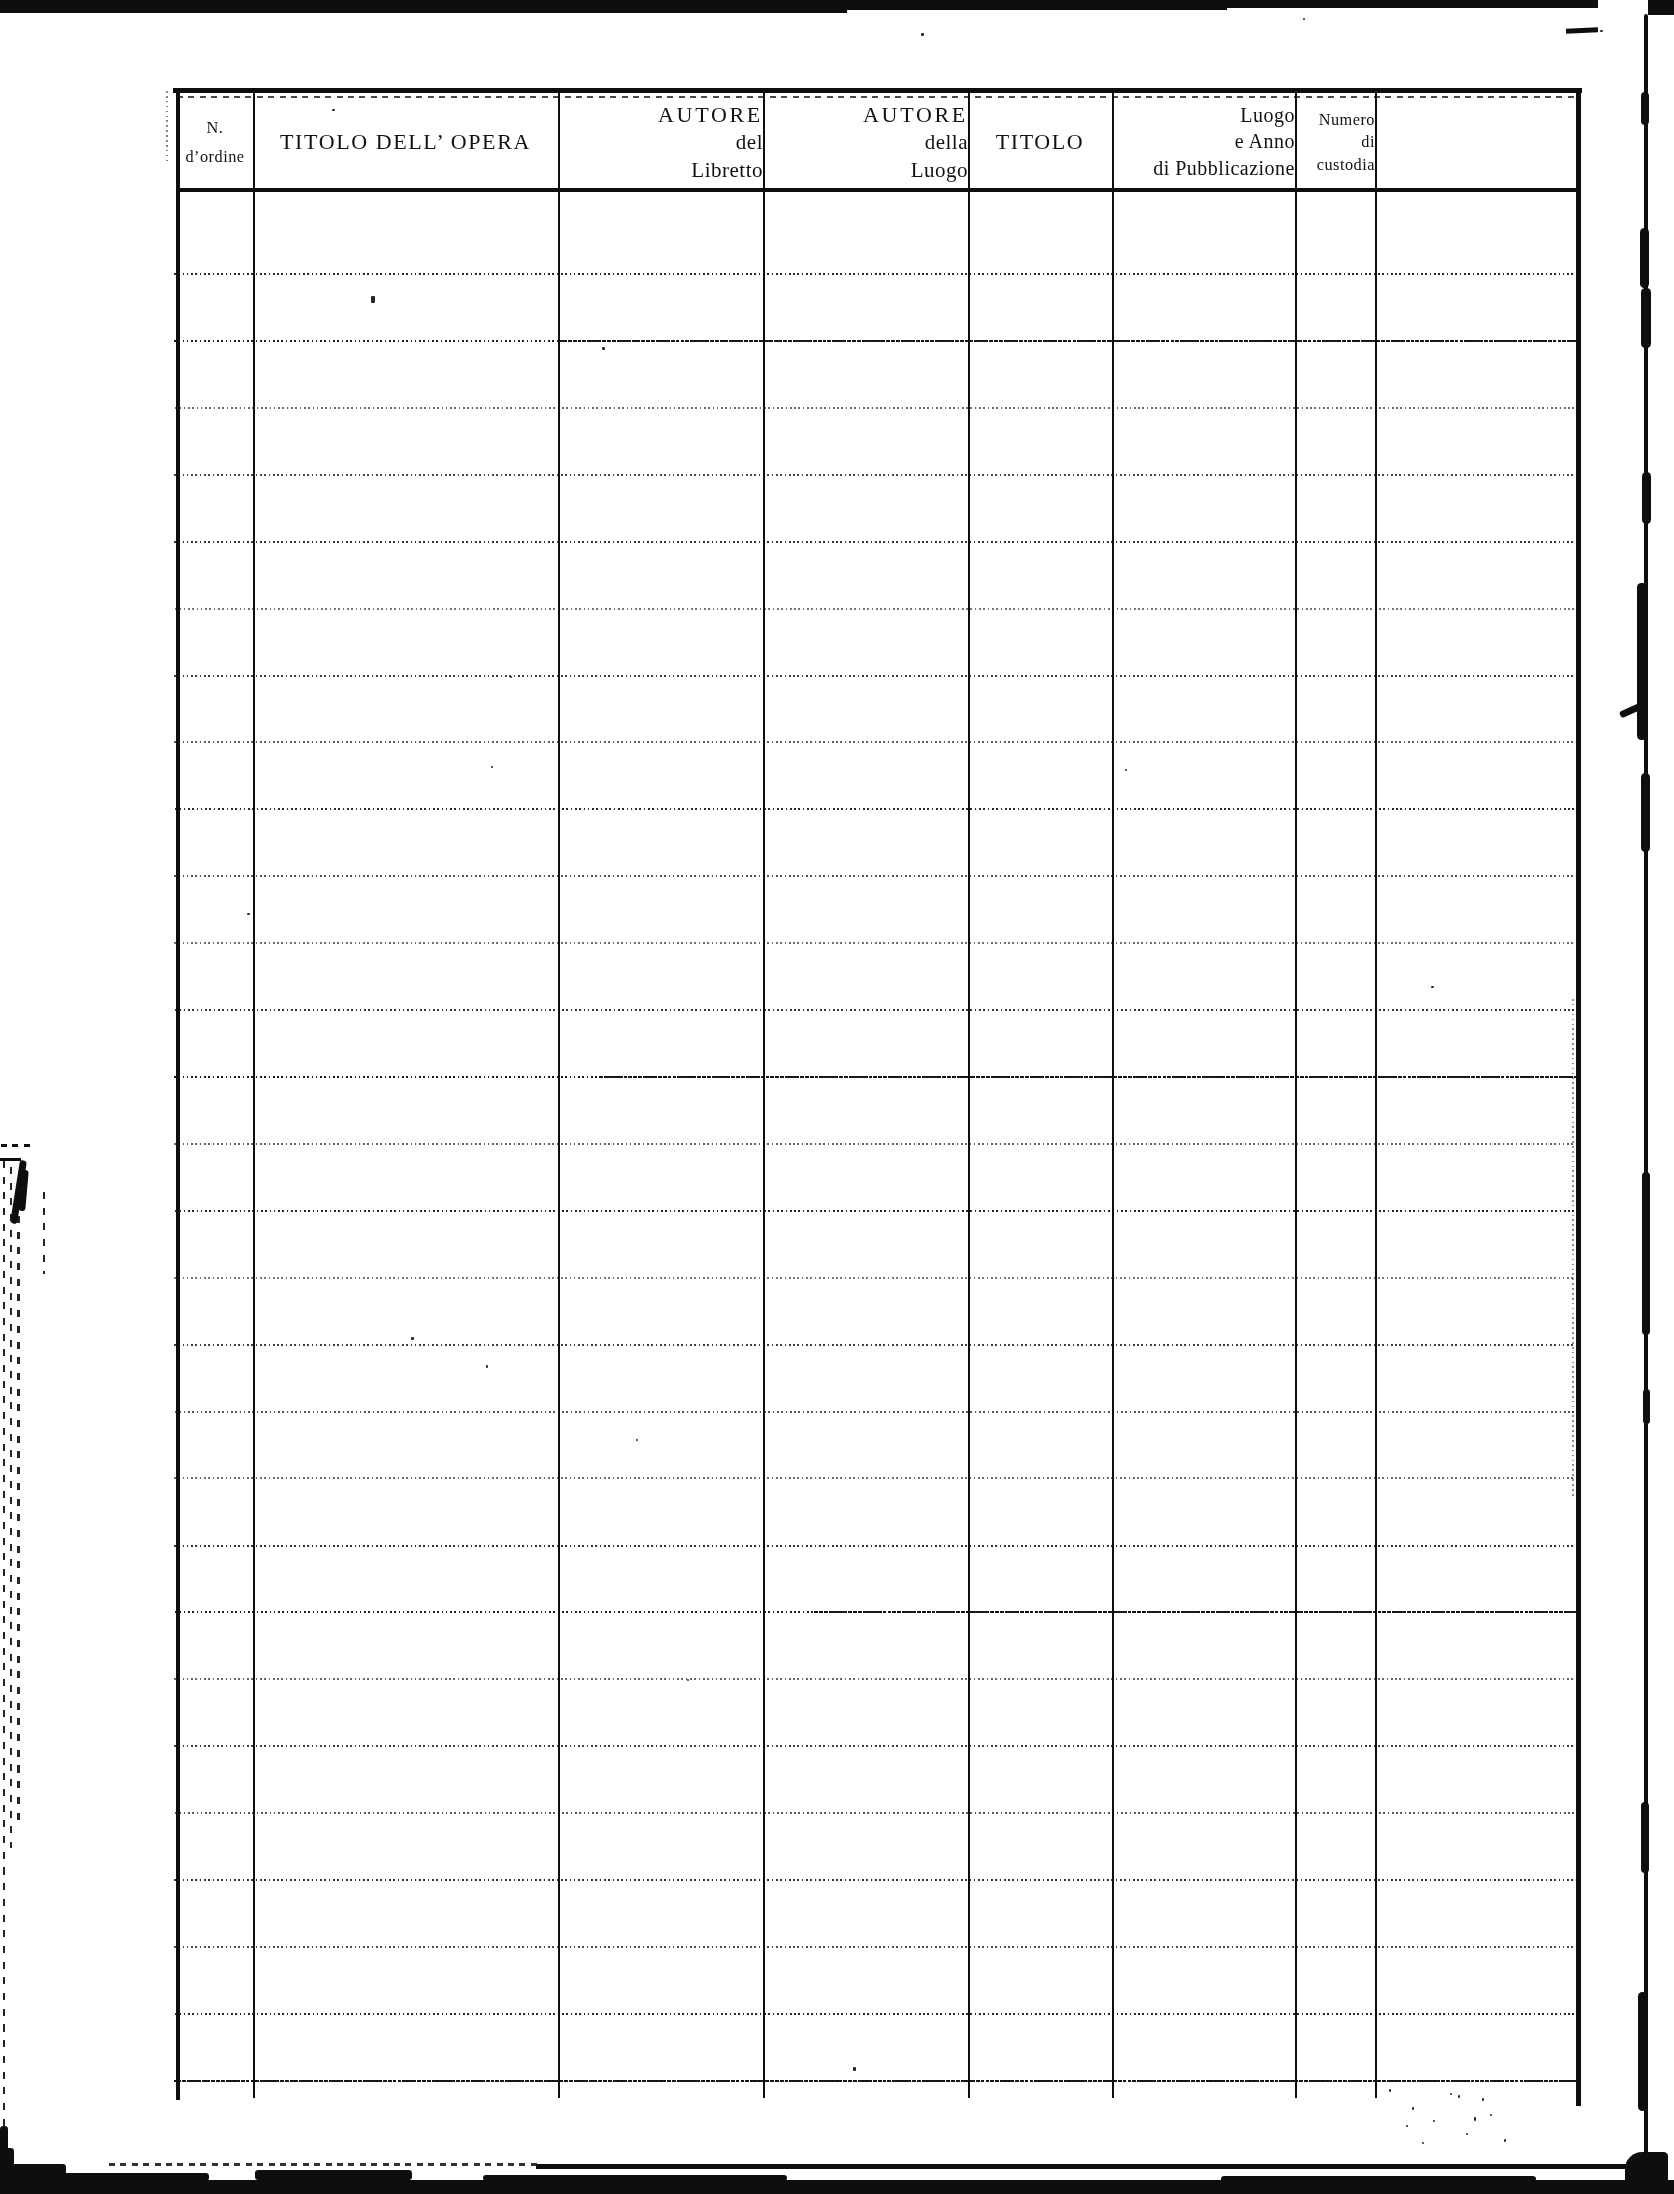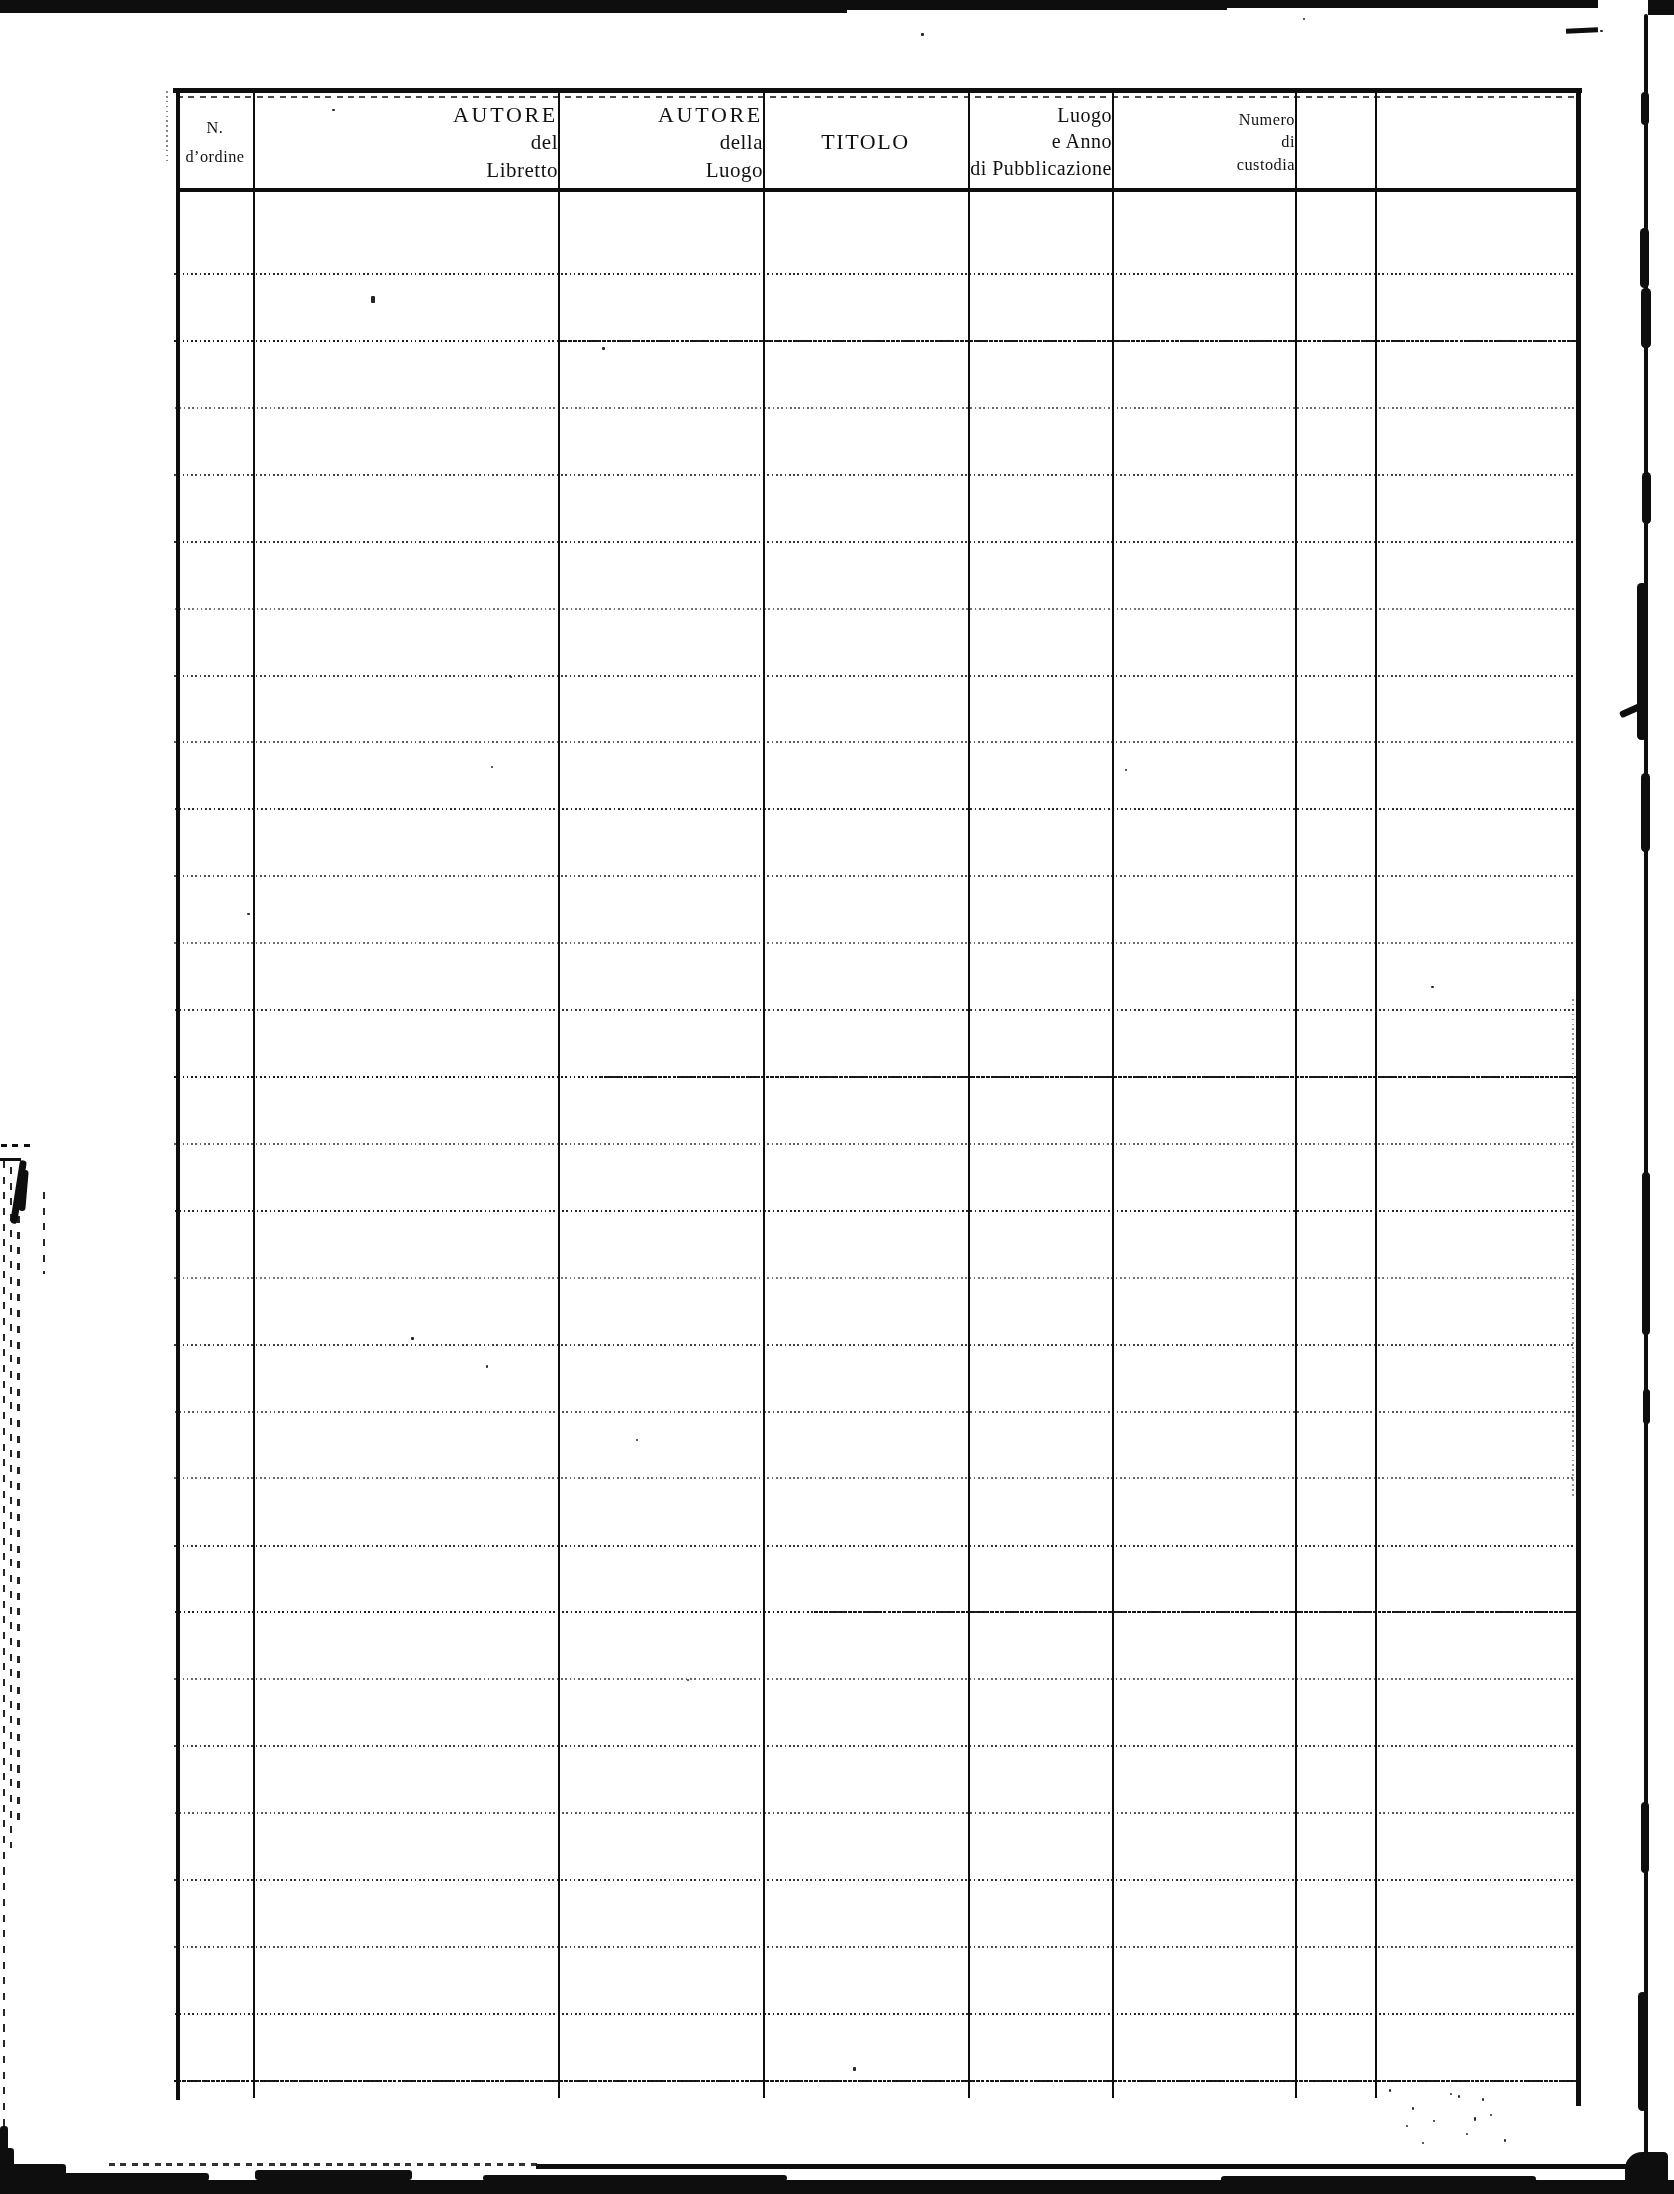--- a/index.html
+++ b/index.html
@@ -105,20 +105,23 @@
         <div class="rowline-dense" style="left: 599px; top: 1076px; width: 978px; opacity: 0.95;"></div>
         <div class="rowline-dense" style="left: 814px; top: 1611px; width: 763px; opacity: 0.95;"></div>
         <div class="rowline-dense" style="left: 177px; top: 2080px; width: 1400px; opacity: 0.95;"></div>
       </div>
   </div>
 
   <div id="header-row">
     <div class="hcell gap-lg">
       <span class="t-smaller">N.</span>
       <span class="t-smaller">d’ordine</span>
+    </div>
+    <div class="hcell">
+      <span class="t-caps">TITOLO DELL’ OPERA</span>
     </div>
     <div class="hcell gap-sm">
       <span class="t-caps-sp">AUTORE</span>
       <span class="t-small">del</span>
       <span class="t-small">Libretto</span>
     </div>
     <div class="hcell gap-sm">
       <span class="t-caps-sp">AUTORE</span>
       <span class="t-small">della</span>
       <span class="t-small">Luogo</span>

